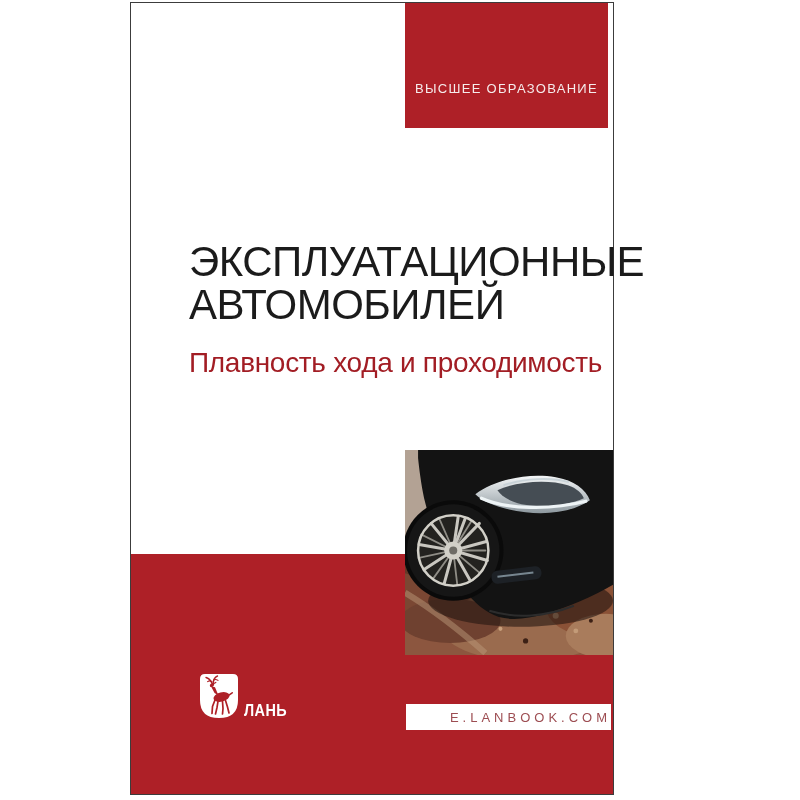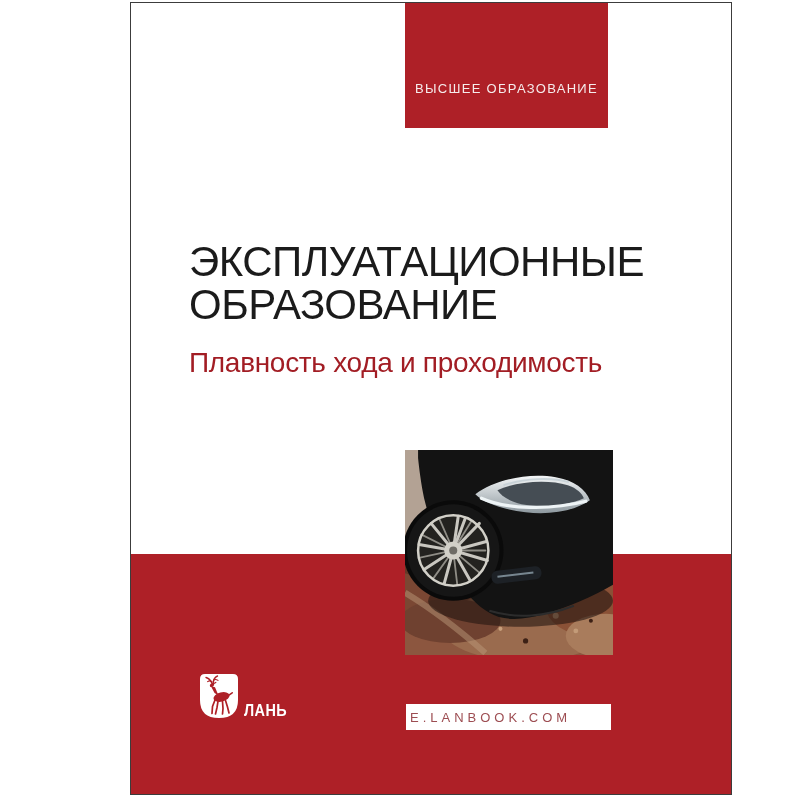--- a/index.html
+++ b/index.html
@@ -1,51 +1,51 @@
 <!DOCTYPE html>
 <html><head>
 <meta charset="utf-8">
 <style>
   html,body{margin:0;padding:0;background:#ffffff;}
   .stage{position:relative;width:800px;height:800px;background:#ffffff;overflow:hidden;
          font-family:"Liberation Sans",sans-serif;}
-  .cover{position:absolute;left:130px;top:2px;width:602px;height:793px;background:#ffffff;
+  .cover{position:absolute;left:130px;top:2px;width:484px;height:793px;background:#ffffff;
          border:1px solid #3c3c3c;box-sizing:border-box;}
   .red-band{position:absolute;left:0;bottom:0;width:100%;height:240px;background:#ae2027;z-index:1;}
   .series-badge{position:absolute;left:274px;top:0;width:203px;height:125px;background:#ae2027;
          display:flex;align-items:flex-end;justify-content:center;box-sizing:border-box;
          padding-bottom:32px;z-index:2;}
   .series-badge span{color:#f6ecec;font-size:13px;letter-spacing:1.3px;white-space:nowrap;}
   .title-block{position:absolute;left:58px;top:237px;width:450px;z-index:2;}
   .title-line{font-size:42px;line-height:43px;color:#1b1b1b;letter-spacing:-0.5px;font-weight:400;}
   .subtitle{margin-top:22px;font-size:28px;line-height:30px;color:#a21d24;letter-spacing:-0.3px;}
   .photo{position:absolute;left:274px;top:447px;width:208px;height:205px;z-index:2;line-height:0;}
   .publisher{position:absolute;left:68px;top:670px;z-index:2;display:flex;align-items:flex-end;}
   .pub-name{color:#ffffff;font-size:17px;font-weight:700;letter-spacing:0.5px;
          transform:scaleX(0.85);transform-origin:left center;margin-left:5px;}
   .site-badge{position:absolute;left:275px;top:701px;width:205px;height:26px;background:#ffffff;
-         display:flex;align-items:center;justify-content:flex-start;z-index:2;}
+         display:flex;align-items:center;justify-content:flex-end;z-index:2;}
   .site-badge span{color:#9d4d52;font-size:13px;letter-spacing:4px;white-space:nowrap;
          padding-left:4px;}
 </style>
 </head>
 <body>
 
 <div class="stage">
   <div class="cover">
 
     <div class="red-band"></div>
 
     <div class="series-badge">
       <span>ВЫСШЕЕ ОБРАЗОВАНИЕ</span>
     </div>
 
     <div class="title-block">
       <div class="title-line">ЭКСПЛУАТАЦИОННЫЕ</div>
-      <div class="title-line">ОБРАЗОВАНИЕ</div>
+      <div class="title-line">АВТОМОБИЛЕЙ</div>
       <div class="subtitle">Плавность хода и проходимость</div>
     </div>
 
     <div class="photo">
       <svg width="208" height="205" viewBox="0 0 207 204" preserveAspectRatio="none">
         <defs>
           <linearGradient id="hl" x1="0" y1="0" x2="0" y2="1">
             <stop offset="0" stop-color="#f4f7f8"></stop>
             <stop offset="1" stop-color="#8e999f"></stop>
           </linearGradient>

